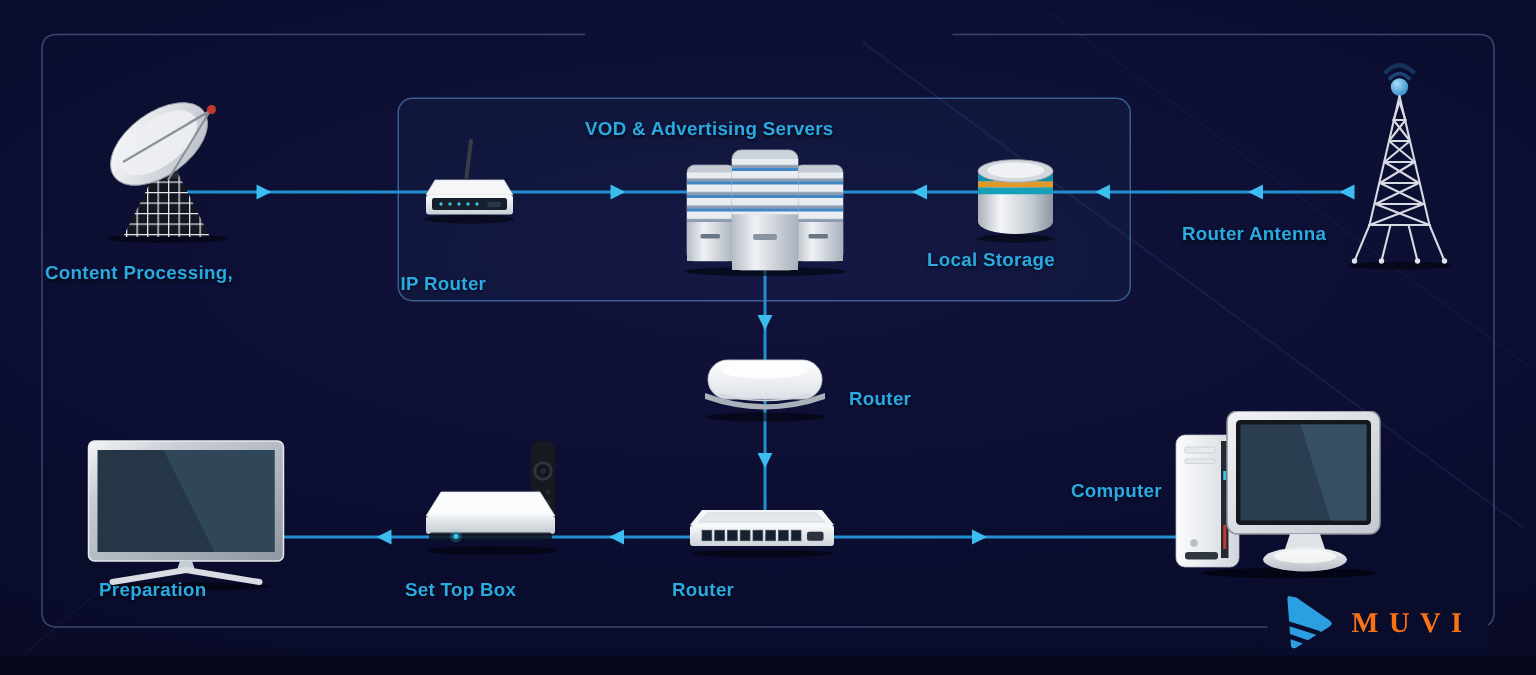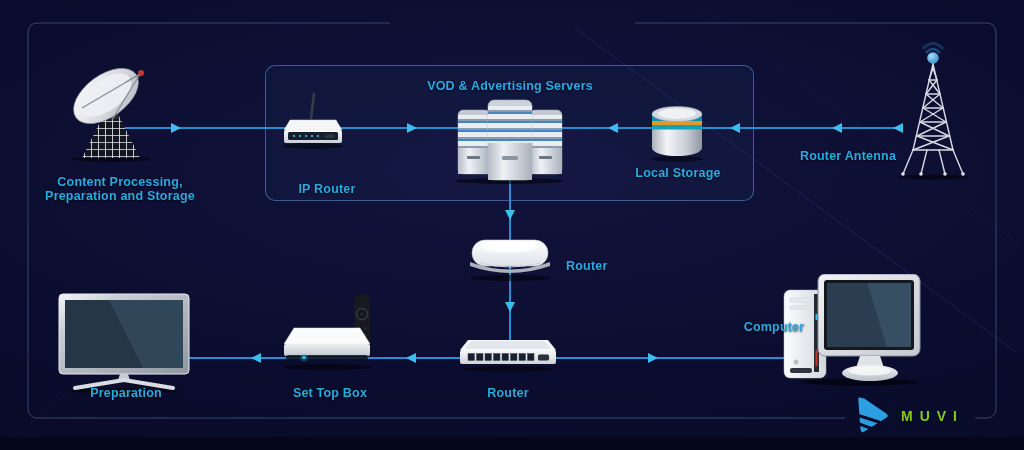--- a/index.html
+++ b/index.html
@@ -15,30 +15,30 @@
     border:1px solid rgba(92,152,215,.55);border-radius:10px;
     background:rgba(62,112,190,.06);
   }
   .page-title{
     position:absolute;left:50%;top:8px;transform:translateX(-50%);
     font-size:25px;font-weight:600;color:#eef0f6;letter-spacing:.4px;white-space:nowrap;
     text-shadow:0 1px 3px rgba(0,0,0,.6);
   }
   .node-label{
     position:absolute;color:#29abe2;font-size:12.5px;font-weight:bold;
-    text-align:center;text-shadow:0 1px 2px rgba(0,0,0,.75);letter-spacing:.2px;line-height:13.5px;
+    text-shadow:0 1px 2px rgba(0,0,0,.75);letter-spacing:.2px;line-height:13.5px;
     white-space:nowrap;
   }
   .device{position:absolute;}
   .brand{
     position:absolute;left:846px;top:392px;height:48px;display:flex;align-items:center;gap:12px;
     background:#0a0c2b;padding:0 10px;
   }
   .brand-text{
-    color:#84cc16;font-size:14px;font-weight:bold;letter-spacing:7px;
+    color:#f97316;font-size:19px;font-weight:bold;letter-spacing:7px;font-family:Liberation Serif, serif;
   }
 </style>
 </head>
 <body>
 
 <div class="canvas">
 
   <svg class="streaks" width="1024" height="450" viewBox="0 0 1024 450">
     <path d="M575,28 L1016,352" stroke="rgba(95,135,220,0.11)" stroke-width="1.5" fill="none"></path>
     <path d="M700,8 L1020,245" stroke="rgba(95,135,220,0.07)" stroke-width="1" fill="none"></path>
@@ -350,21 +350,20 @@
         <polygon points="85,9 129,9 129,73 105,73" fill="#364f63"></polygon>
         <polygon points="78,82 98,82 102,94 74,94" fill="#dfe2e7"></polygon>
         <ellipse cx="88" cy="99" rx="28" ry="8" fill="url(#g-base)"></ellipse>
         <ellipse cx="88" cy="97" rx="21" ry="4.5" fill="#fdfdfe" opacity="0.7"></ellipse>
       </g>
     </svg>
   </div>
 
   <div class="node-label" style="left:30px;top:176px;width:180px">
     <div>Content Processing,</div>
-    <div>Preparation and Storage</div>
   </div>
   <div class="node-label" style="left:267px;top:183px;width:120px">IP Router</div>
   <div class="node-label" style="left:390px;top:80px;width:240px">VOD &amp; Advertising Servers</div>
   <div class="node-label" style="left:618px;top:167px;width:120px">Local Storage</div>
   <div class="node-label" style="left:788px;top:150px;width:120px">Router Antenna</div>
   <div class="node-label" style="left:566px;top:260px;text-align:left">Router</div>
   <div class="node-label" style="left:66px;top:387px;width:120px">Preparation</div>
   <div class="node-label" style="left:270px;top:387px;width:120px">Set Top Box</div>
   <div class="node-label" style="left:448px;top:387px;width:120px">Router</div>
   <div class="node-label" style="left:714px;top:321px;width:120px">Computer</div>

